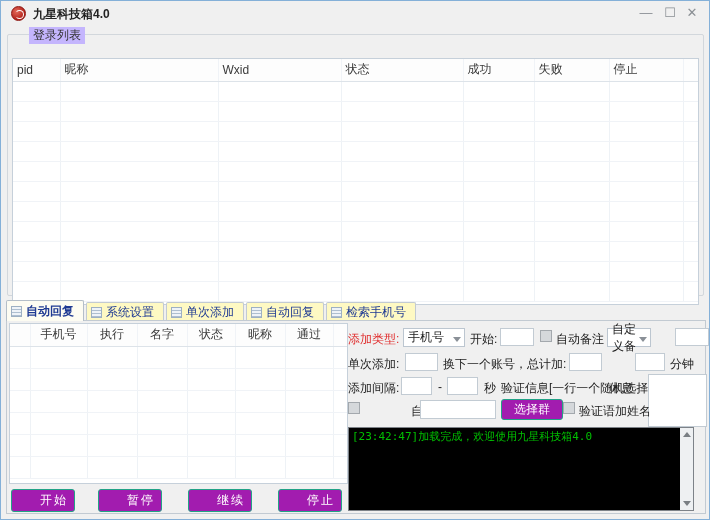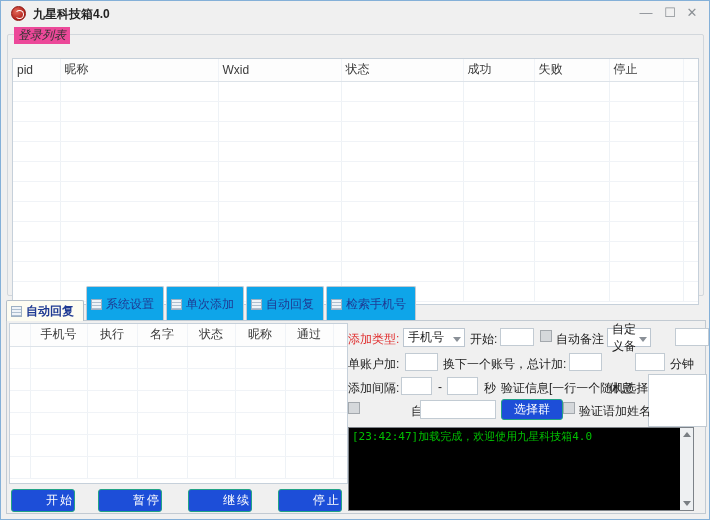--- a/index.html
+++ b/index.html
@@ -15,34 +15,34 @@
     background:radial-gradient(circle at 35% 35%, #e46a5a, #b01f18 70%); border:1px solid #8d1510; }
   .app-icon:before{ content:""; position:absolute; left:3px; top:3px; width:7px; height:7px;
     border:1px solid #fff; border-radius:50%; border-left-color:transparent; }
   .win-title{ position:absolute; left:32px; top:5px; font-weight:bold; color:#222; }
   .win-btn{ position:absolute; top:3px; width:22px; height:18px; text-align:center; line-height:18px;
     color:#8a8f94; font-size:13px; cursor:default; }
   .btn-min{ right:52px; } .btn-max{ right:28px; } .btn-close{ right:6px; }
   
   .groupbox{ position:absolute; left:6px; top:33px; width:697px; height:262px;
     border:1px solid #d2d7dc; border-radius:2px; }
-  .group-label{ position:absolute; top:-8px; left:6px; background:#ec4899; padding:0 4px; color:#333;font-style:italic; }
+  .group-label{ position:absolute; top:-8px; left:21px; background:#c4b5fd; padding:0 4px; color:#333; }
   
   table{ border-collapse:collapse; table-layout:fixed; background:#fff; width:100%; }
   .tbl-wrap{ position:absolute; background:#fff; border:1px solid #c6d0da; overflow:hidden; }
   .login-tbl-wrap{ left:4px; top:23px; width:687px; height:247px; }
   th{ font-weight:normal; color:#3a3a3a; height:22px; background:#fdfdfd;
       border-bottom:1px solid #dde3e9; border-right:1px solid #f0f3f7; white-space:nowrap; overflow:hidden; }
   .login-tbl th{ text-align:left; padding-left:4px; }
   td{ height:20px; border-bottom:1px solid #f0f3f7; border-right:1px solid #eef2f6; }
   th:last-child, td:last-child{ border-right:none; }
   
   .tabstrip{ position:absolute; left:5px; top:300px; height:20px; display:flex; align-items:flex-end; }
-  .tab{ display:flex; align-items:center; gap:4px; height:35px; padding:0 9px 0 4px; margin-right:2px;
-    border:1px solid #c2cad2; border-bottom:none; background:#0ea5e9; color:#1f3a93; cursor:default;
+  .tab{ display:flex; align-items:center; gap:4px; height:19px; padding:0 9px 0 4px; margin-right:2px;
+    border:1px solid #c2cad2; border-bottom:none; background:#fef9c3; color:#1f3a93; cursor:default;
     border-radius:2px 2px 0 0; white-space:nowrap; }
   .tab.active{ height:21px; background:#fdfcf2; font-weight:bold; border-color:#b4bec8; position:relative; z-index:3; }
   .tabicon{ width:11px; height:11px; border:1px solid #9db0c3; background:
       repeating-linear-gradient(#eef3f8 0 2px, #aebfd0 2px 3px); flex:none; }
   
   .tabpage{ position:absolute; left:5px; top:319px; width:700px; height:194px;
     background:#f0f0f0; border:1px solid #c2cad2; z-index:2; }
   .phone-tbl-wrap{ left:2px; top:2px; width:339px; height:161px; }
   .phone-tbl th{ text-align:center; }
   .phone-tbl td{ height:22px; }
@@ -50,22 +50,22 @@
   .flabel{ position:absolute; white-space:nowrap; color:#222; }
   .flabel.red{ color:#e02b2b; }
   .fselect{ position:absolute; height:19px; background:#fff; border:1px solid #bcc6d0;
     display:flex; align-items:center; padding:0 4px; color:#222; }
   .fselect .arrow{ position:absolute; right:3px; top:8px; width:0; height:0;
     border-left:4px solid transparent; border-right:4px solid transparent; border-top:5px solid #8a9097; }
   .finput{ position:absolute; height:18px; background:#fff; border:1px solid #c2cbd3; padding:0 3px;
     font:inherit; }
   textarea.finput{ resize:none; }
   .fcheck{ position:absolute; width:12px; height:12px; background:#d5d8db; border:1px solid #a3a8ad; }
-  .teal-btn{ position:absolute; background:#1d4ed8; color:#fff; border:1px solid #23a386;
-    border-radius:3px; text-align:right; font:inherit; cursor:default; }
+  .teal-btn{ position:absolute; background:#a21caf; color:#fff; border:1px solid #23a386;
+    border-radius:3px; text-align:left; font:inherit; cursor:default; }
   .sel-group{ height:21px; line-height:19px; padding:0 12px; }
   
   .console{ position:absolute; left:341px; top:106px; width:346px; height:84px; background:#000;
     border:1px solid #7d8democratic288; border:1px solid #7d8288; overflow:hidden; }
   .console-text{ position:absolute; left:3px; top:2px; right:16px; color:#00c000;
     font-family:"DejaVu Sans Mono", monospace; font-size:11px; line-height:14px; }
   .vscroll{ position:absolute; top:0; right:0; bottom:0; width:13px; background:#eef0f2; }
   .scroll-arrow{ position:absolute; left:3px; width:0; height:0;
     border-left:4px solid transparent; border-right:4px solid transparent; }
   .scroll-up{ top:4px; border-bottom:5px solid #7a7f84; }
@@ -349,21 +349,21 @@
     <span class="flabel" style="left:463px; top:10px;">开始:</span>
     <input class="finput" style="left: 493px; top: 7px; width: 34px;" value="">
     <span class="fcheck" style="left:533px; top:9px;"></span>
     <span class="flabel" style="left:549px; top:10px;">自动备注</span>
     <div class="fselect" style="left:600px; top:7px; width:44px;">
       <span>自定义备</span>
       <span class="arrow"></span>
     </div>
     <input class="finput" style="left: 668px; top: 7px; width: 34px;" value="">
 
-    <span class="flabel" style="left:341px; top:35px;">单账户加:</span>
+    <span class="flabel" style="left:341px; top:35px;">单次添加:</span>
     <input class="finput" style="left: 398px; top: 32px; width: 33px;" value="">
     <span class="flabel" style="left:436px; top:35px;">换下一个账号，总计加:</span>
     <input class="finput" style="left: 562px; top: 32px; width: 33px;" value="">
     <span class="flabel" style="left:602px; top:35px;margin-top:24px;">休息</span>
     <input class="finput" style="left: 628px; top: 32px; width: 30px;" value="">
     <span class="flabel" style="left:663px; top:35px;">分钟</span>
 
     <span class="flabel" style="left:341px; top:59px;">添加间隔:</span>
     <input class="finput" style="left: 394px; top: 56px; width: 31px;" value="">
     <span class="flabel" style="left:431px; top:59px;">-</span>

